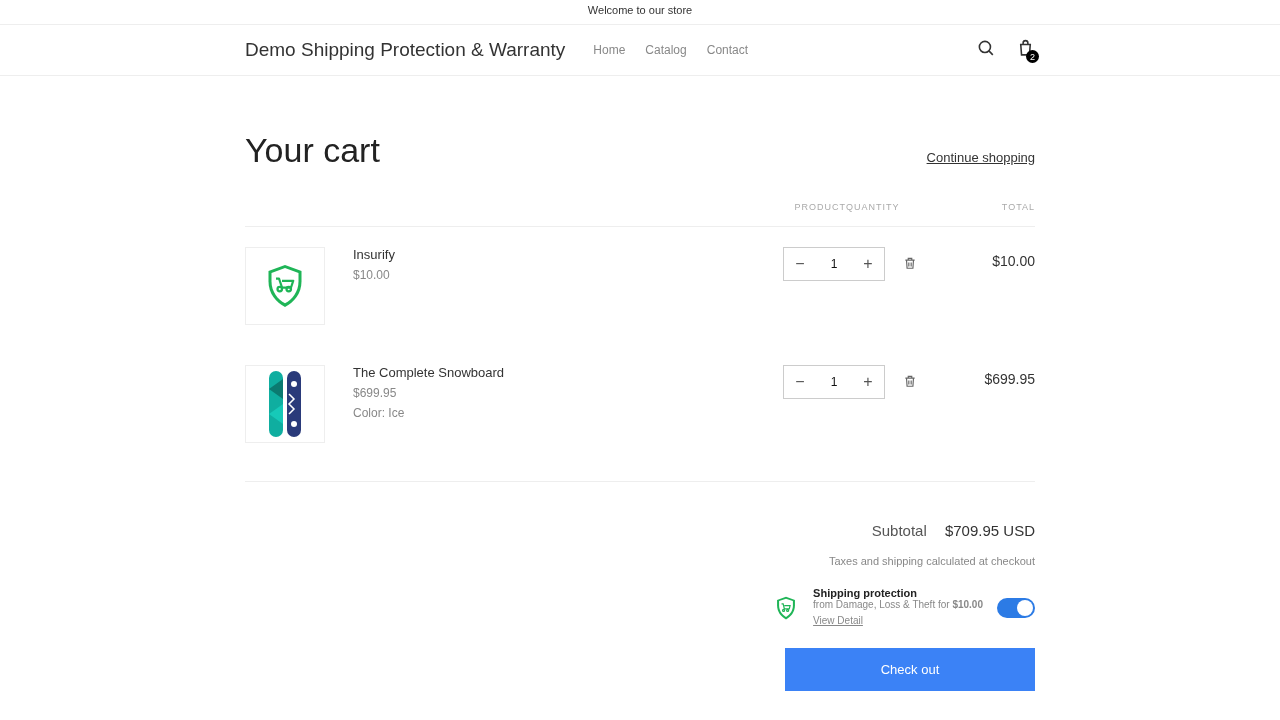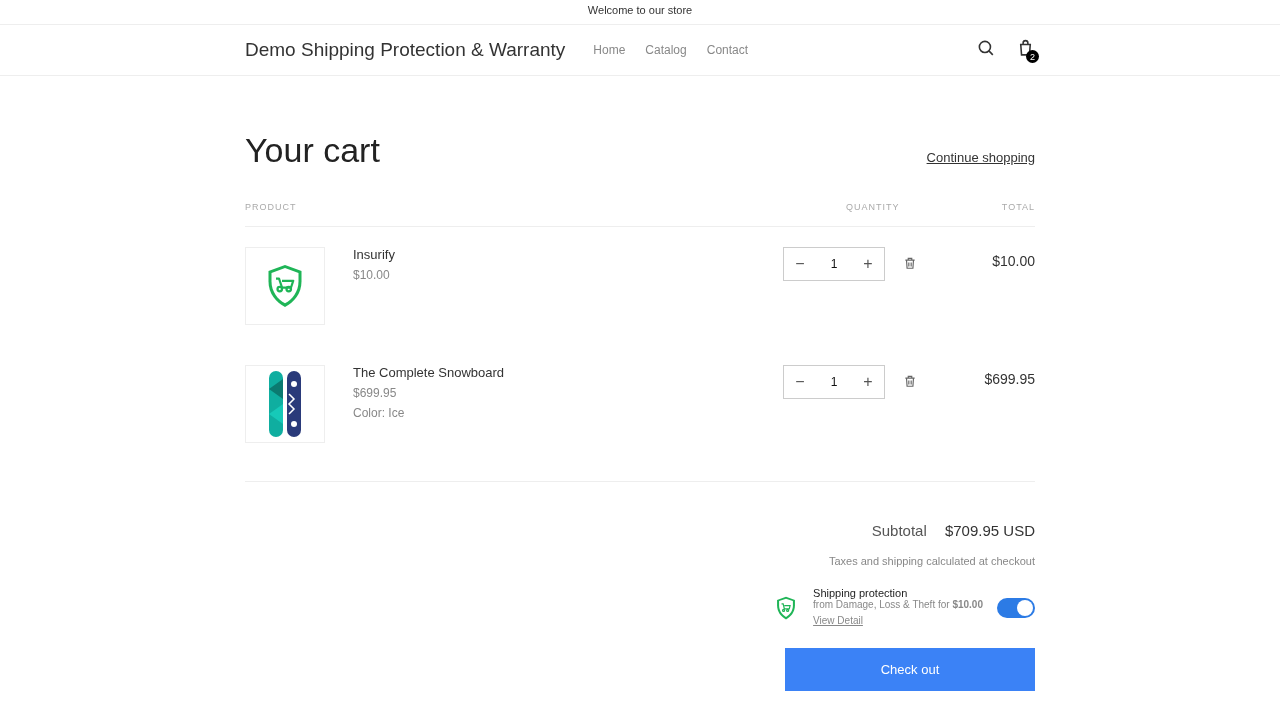--- a/index.html
+++ b/index.html
@@ -10,21 +10,21 @@
 .nav { display: flex; gap: 20px; margin-left: 28px; align-items: center; }
 .nav a { font-size: 12px; color: #888; text-decoration: none; }
 .header-icons { margin-left: auto; display: flex; gap: 20px; align-items: center; }
 .icon-btn { background: none; border: none; cursor: pointer; position: relative; }
 .bag-badge { position: absolute; bottom: -2px; right: -4px; background: #000; color: #fff; font-size: 9px; border-radius: 50%; width: 13px; height: 13px; display: flex; align-items: center; justify-content: center; }
 .container { max-width: 790px; margin: 0 auto; padding: 55px 0 0; }
 .cart-head { display: flex; justify-content: space-between; align-items: baseline; margin-bottom: 32px; }
 .cart-title { font-size: 34px; font-weight: 400; color: #222; }
 .continue { font-size: 13px; color: #333; text-decoration: underline; }
 .cart-table-head { display: flex; font-size: 9px; letter-spacing: 1px; color: #aaa; padding-bottom: 14px; border-bottom: 1px solid #eee; }
-.col-product { width: 601px; }
+.col-product { width: 601px; text-align: right; }
 .col-qty { width: 155px; }
 .col-total { flex: 1; text-align: right; }
 .cart-row { display: flex; padding: 20px 0; }
 .prod-img { width: 80px; height: 78px; border: 1px solid #eee; display: flex; align-items: center; justify-content: center; margin-right: 28px; }
 .prod-info { flex: 1; }
 .prod-name { font-size: 13px; color: #333; margin-bottom: 6px; }
 .prod-price { font-size: 12px; color: #888; margin-bottom: 6px; }
 .prod-variant { font-size: 12px; color: #888; }
 .qty-wrap { display: flex; align-items: flex-start; gap: 18px; }
 .qty-ctrl { display: flex; align-items: center; border: 1px solid #ccc; height: 34px; }
@@ -32,21 +32,21 @@
 .qty-val { width: 36px; text-align: center; font-size: 12px; }
 .del-btn { background: none; border: none; cursor: pointer; padding-top: 8px; }
 .row-total { width: 118px; text-align: right; font-size: 14px; color: #333; padding-top: 6px; }
 .divider { border: none; border-top: 1px solid #eee; margin: 18px 0 40px; }
 .summary { text-align: right; }
 .subtotal { font-size: 15px; color: #333; margin-bottom: 16px; }
 .subtotal .label { color: #555; margin-right: 14px; }
 .tax-note { font-size: 11px; color: #888; margin-bottom: 20px; }
 .protection { display: flex; align-items: center; justify-content: flex-end; gap: 14px; margin-bottom: 20px; }
 .protect-txt { text-align: left; }
-.protect-title { font-size: 11px; font-weight: 400; color: #222; }
+.protect-title { font-size: 11px; font-weight: 700; color: #222; }
 .protect-desc { font-size: 10px; color: #888; }
 .protect-link { font-size: 10px; color: #888; }
 .toggle { width: 38px; height: 20px; background: #2c7be5; border-radius: 10px; position: relative; cursor: pointer; }
 .toggle::after { content: ""; position: absolute; right: 2px; top: 2px; width: 16px; height: 16px; background: #fff; border-radius: 50%; }
 .checkout { width: 250px; padding: 14px; background: #3b82f6; color: #fff; font-size: 13px; border: none; cursor: pointer; float: right; }
 .shield-svg { width: 48px; height: 48px; }
 .shield-sm { width: 26px; height: 26px; }
 </style>
 </head>
 <body>

